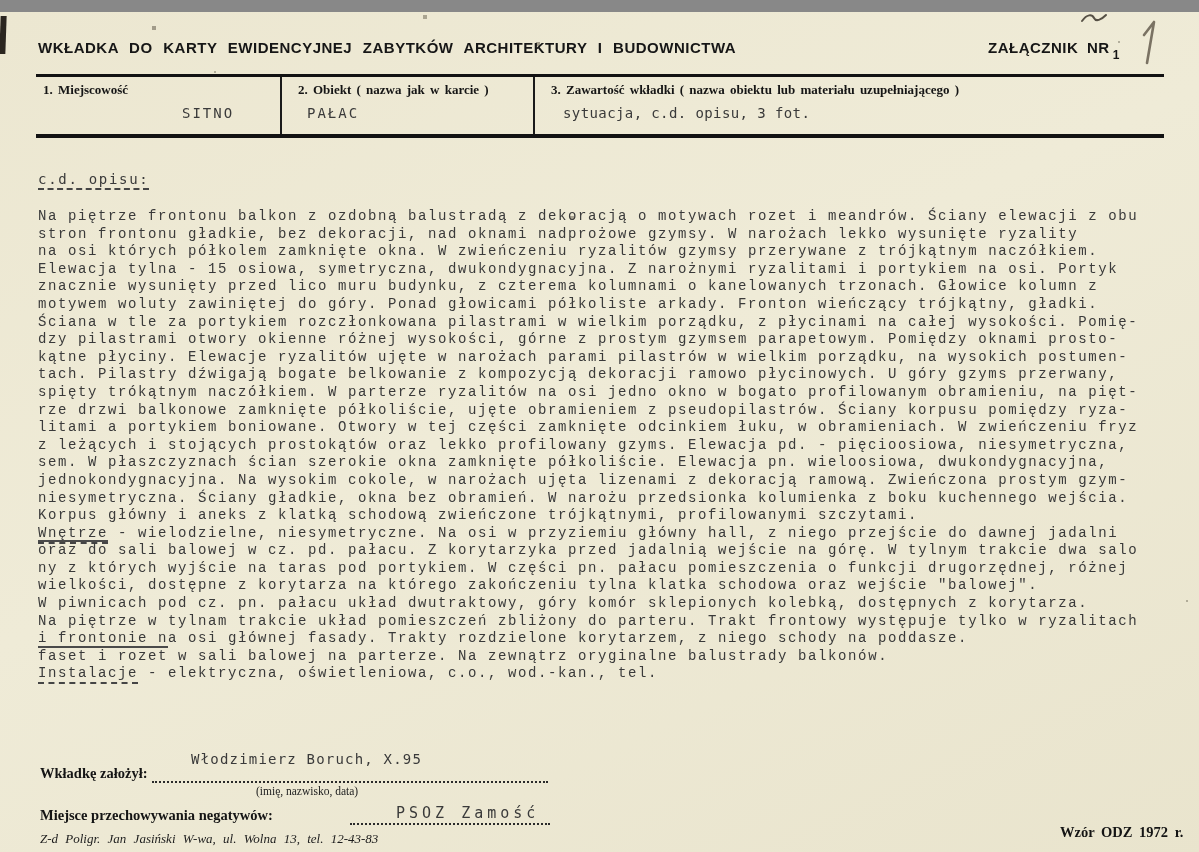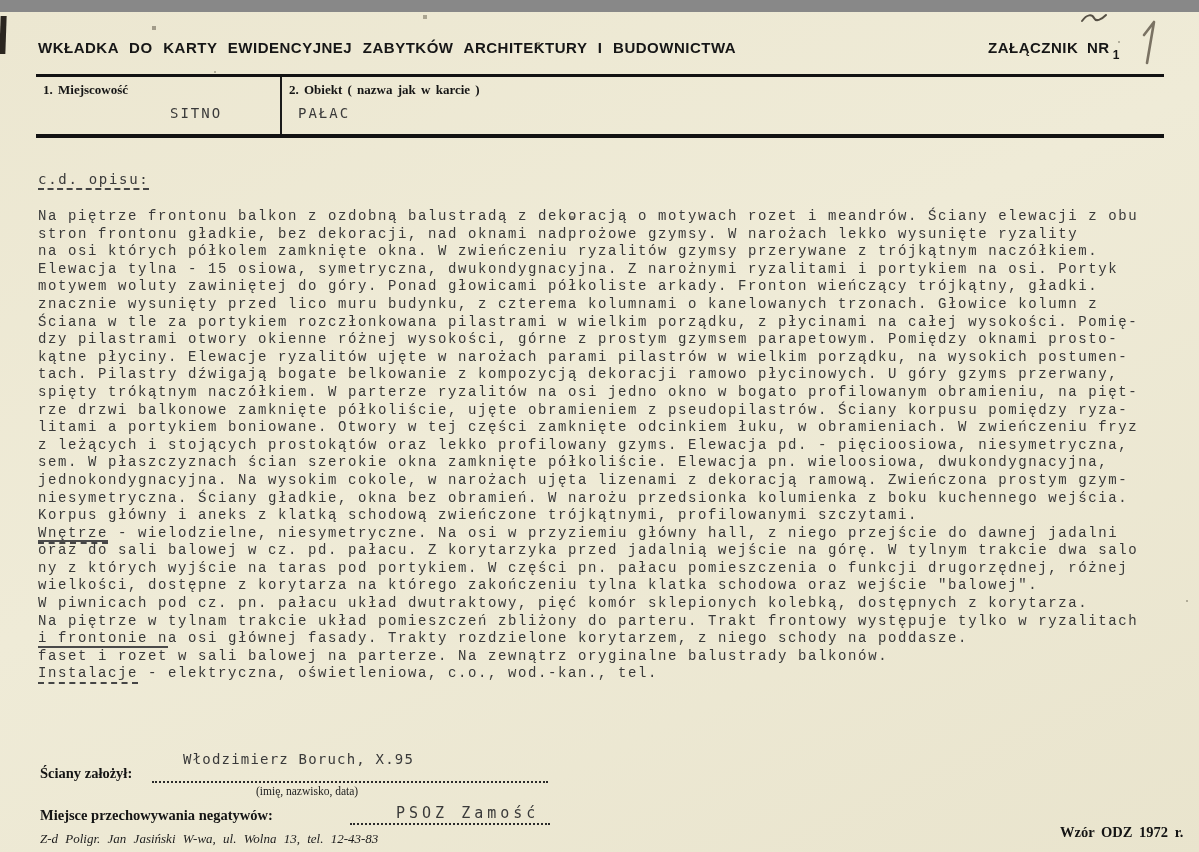--- a/index.html
+++ b/index.html
@@ -43,35 +43,35 @@
     font-family:"Liberation Sans", sans-serif;
     font-weight:bold; font-size:15px; letter-spacing:.5px; word-spacing:4px;
     color:#161616; white-space:nowrap;
   }
   .attachment .sub { font-size:12px; position:relative; top:6px; left:3px; }
   .handwritten-one { position:absolute; left:1136px; top:5px; }
   
   .id-table {
     position:absolute; left:36px; top:62px; width:1128px; height:57px;
     border-top:3px solid #121212; border-bottom:4px solid #121212;
-    display:grid; grid-template-columns:246px 244px 1fr;
+    display:grid; grid-template-columns:246px 244px 1fr;gap:9px;
   }
   .id-cell { position:relative; border-right:2px solid #1a1a1a; }
   .id-cell:last-child { border-right:none; }
   .cell-label {
     position:absolute; left:7px; top:5px;
     font-family:"Liberation Serif", serif; font-weight:bold;
     font-size:13px; word-spacing:2px; white-space:nowrap; color:#151515;
   }
   .cell-value {
     position:absolute; top:28px;
     font-family:"DejaVu Sans Mono", monospace;
     font-size:14px; letter-spacing:2px; color:#3b3b3b; white-space:nowrap;
   }
-  .id-cell.c1 .cell-value { left:134px; }
+  .id-cell.c1 .cell-value { left:146px; }
   .id-cell.c2 .cell-value { left:16px; }
   .id-cell.c3 .cell-value { left:19px; letter-spacing:.4px; }
   
   .typed { font-family:"DejaVu Sans Mono", monospace; color:#3a3a3a; }
   .body-heading {
     position:absolute; left:38px; top:159px;
     font-size:14px; letter-spacing:1.7px; white-space:nowrap;
   }
   .udash { border-bottom:2px dashed #454545; padding-bottom:1px; }
   .oline { border-top:2px solid #4a4a4a; }
@@ -81,21 +81,21 @@
   }
   .tline { white-space:pre; height:17.6px; }
   
   .f-label { position:absolute; font-family:"Liberation Serif", serif;
     font-weight:bold; font-size:14.5px; white-space:nowrap; color:#141414; }
   .founder-label { left:40px; top:753px; }
   .negatives-label { left:40px; top:795px; }
   .dotline { position:absolute; border-bottom:2px dotted #2a2a2a; height:0; }
   .founder-line { left:152px; top:769px; width:396px; }
   .negatives-line { left:350px; top:811px; width:200px; }
-  .founder-value { position:absolute; left:183px; top:739px;
+  .founder-value { position:absolute; left:191px; top:739px;
     font-size:14px; letter-spacing:1.2px; white-space:nowrap;text-align:right; }
   .negatives-value { position:absolute; left:396px; top:792px;
     font-size:15px; letter-spacing:4px; white-space:nowrap; }
   .founder-hint { position:absolute; left:256px; top:773px;
     font-family:"Liberation Serif", serif; font-size:11.5px; color:#222; }
   .print-info { position:absolute; left:40px; top:819px;
     font-family:"Liberation Serif", serif; font-style:italic;
     font-size:13px; word-spacing:4px; color:#1c1c1c; white-space:nowrap; }
   .form-model { position:absolute; left:1060px; top:812px;
     font-family:"Liberation Serif", serif; font-weight:bold;
@@ -122,56 +122,60 @@
 
   <div class="id-table">
     <div class="id-cell c1">
       <div class="cell-label">1. Miejscowość</div>
       <div class="cell-value typed">SITNO</div>
     </div>
     <div class="id-cell c2">
       <div class="cell-label">2. Obiekt ( nazwa jak w karcie )</div>
       <div class="cell-value typed">PAŁAC</div>
     </div>
+    <div class="id-cell c3">
+      <div class="cell-label">3. Zawartość wkładki ( nazwa obiektu lub materiału uzupełniającego )</div>
+      <div class="cell-value typed">sytuacja, c.d. opisu, 3 fot.</div>
+    </div>
   </div>
 
   <div class="body-heading typed">
     <span class="udash">c.d. opisu:</span>
   </div>
   <div class="body-lines typed">
       <div class="tline">Na piętrze frontonu balkon z ozdobną balustradą z dekoracją o motywach rozet i meandrów. Ściany elewacji z obu</div>
       <div class="tline">stron frontonu gładkie, bez dekoracji, nad oknami nadprożowe gzymsy. W narożach lekko wysunięte ryzality</div>
       <div class="tline">na osi których półkolem zamknięte okna. W zwieńczeniu ryzalitów gzymsy przerywane z trójkątnym naczółkiem.</div>
       <div class="tline">Elewacja tylna - 15 osiowa, symetryczna, dwukondygnacyjna. Z narożnymi ryzalitami i portykiem na osi. Portyk</div>
+      <div class="tline">znacznie wysunięty przed lico muru budynku, z czterema kolumnami o kanelowanych trzonach. Głowice kolumn z</div>
       <div class="tline">motywem woluty zawiniętej do góry. Ponad głowicami półkoliste arkady. Fronton wieńczący trójkątny, gładki.</div>
-      <div class="tline">znacznie wysunięty przed lico muru budynku, z czterema kolumnami o kanelowanych trzonach. Głowice kolumn z</div>
       <div class="tline">Ściana w tle za portykiem rozczłonkowana pilastrami w wielkim porządku, z płycinami na całej wysokości. Pomię-</div>
       <div class="tline">dzy pilastrami otwory okienne różnej wysokości, górne z prostym gzymsem parapetowym. Pomiędzy oknami prosto-</div>
       <div class="tline">kątne płyciny. Elewacje ryzalitów ujęte w narożach parami pilastrów w wielkim porządku, na wysokich postumen-</div>
       <div class="tline">tach. Pilastry dźwigają bogate belkowanie z kompozycją dekoracji ramowo płycinowych. U góry gzyms przerwany,</div>
       <div class="tline">spięty trókątnym naczółkiem. W parterze ryzalitów na osi jedno okno w bogato profilowanym obramieniu, na pięt-</div>
       <div class="tline">rze drzwi balkonowe zamknięte półkoliście, ujęte obramieniem z pseudopilastrów. Ściany korpusu pomiędzy ryza-</div>
       <div class="tline">litami a portykiem boniowane. Otwory w tej części zamknięte odcinkiem łuku, w obramieniach. W zwieńczeniu fryz</div>
       <div class="tline">z leżących i stojących prostokątów oraz lekko profilowany gzyms. Elewacja pd. - pięcioosiowa, niesymetryczna,</div>
       <div class="tline">sem. W płaszczyznach ścian szerokie okna zamknięte półkoliście. Elewacja pn. wieloosiowa, dwukondygnacyjna,</div>
       <div class="tline">jednokondygnacyjna. Na wysokim cokole, w narożach ujęta lizenami z dekoracją ramową. Zwieńczona prostym gzym-</div>
       <div class="tline">niesymetryczna. Ściany gładkie, okna bez obramień. W narożu przedsionka kolumienka z boku kuchennego wejścia.</div>
       <div class="tline">Korpus główny i aneks z klatką schodową zwieńczone trójkątnymi, profilowanymi szczytami.</div>
       <div class="tline"><span class="udash">Wnętrze</span> - wielodzielne, niesymetryczne. Na osi w przyziemiu główny hall, z niego przejście do dawnej jadalni</div>
       <div class="tline"><span class="oline">oraz do</span> sali balowej w cz. pd. pałacu. Z korytarzyka przed jadalnią wejście na górę. W tylnym trakcie dwa salo</div>
       <div class="tline">ny z których wyjście na taras pod portykiem. W części pn. pałacu pomieszczenia o funkcji drugorzędnej, różnej</div>
       <div class="tline">wielkości, dostępne z korytarza na którego zakończeniu tylna klatka schodowa oraz wejście "balowej".</div>
-      <div class="tline">W piwnicach pod cz. pn. pałacu układ dwutraktowy, pięć komór sklepionych kolebką, dostępnych z korytarza.</div>
+      <div class="tline">W piwnicach pod cz. pn. pałacu układ dwutraktowy, góry komór sklepionych kolebką, dostępnych z korytarza.</div>
       <div class="tline">Na piętrze w tylnam trakcie układ pomieszczeń zbliżony do parteru. Trakt frontowy występuje tylko w ryzalitach</div>
       <div class="tline">i frontonie na osi głównej fasady. Trakty rozdzielone korytarzem, z niego schody na poddasze.</div>
       <div class="tline"><span class="oline">faset i rozet</span> w sali balowej na parterze. Na zewnątrz oryginalne balustrady balkonów.</div>
       <div class="tline"><span class="udash">Instalacje</span> - elektryczna, oświetleniowa, c.o., wod.-kan., tel.</div>
     </div>
 
-  <div class="f-label founder-label">Ściany założył:</div>
+  <div class="f-label founder-label">Wkładkę założył:</div>
   <div class="dotline founder-line"></div>
   <div class="founder-value typed">Włodzimierz Boruch, X.95</div>
   <div class="founder-hint">(imię, nazwisko, data)</div>
 
   <div class="f-label negatives-label">Miejsce przechowywania negatywów:</div>
   <div class="dotline negatives-line"></div>
   <div class="negatives-value typed">PSOZ Zamość</div>
 
   <div class="print-info">Z-d Poligr. Jan Jasiński W-wa, ul. Wolna 13, tel. 12-43-83</div>
   <div class="form-model">Wzór ODZ 1972 r.</div>

